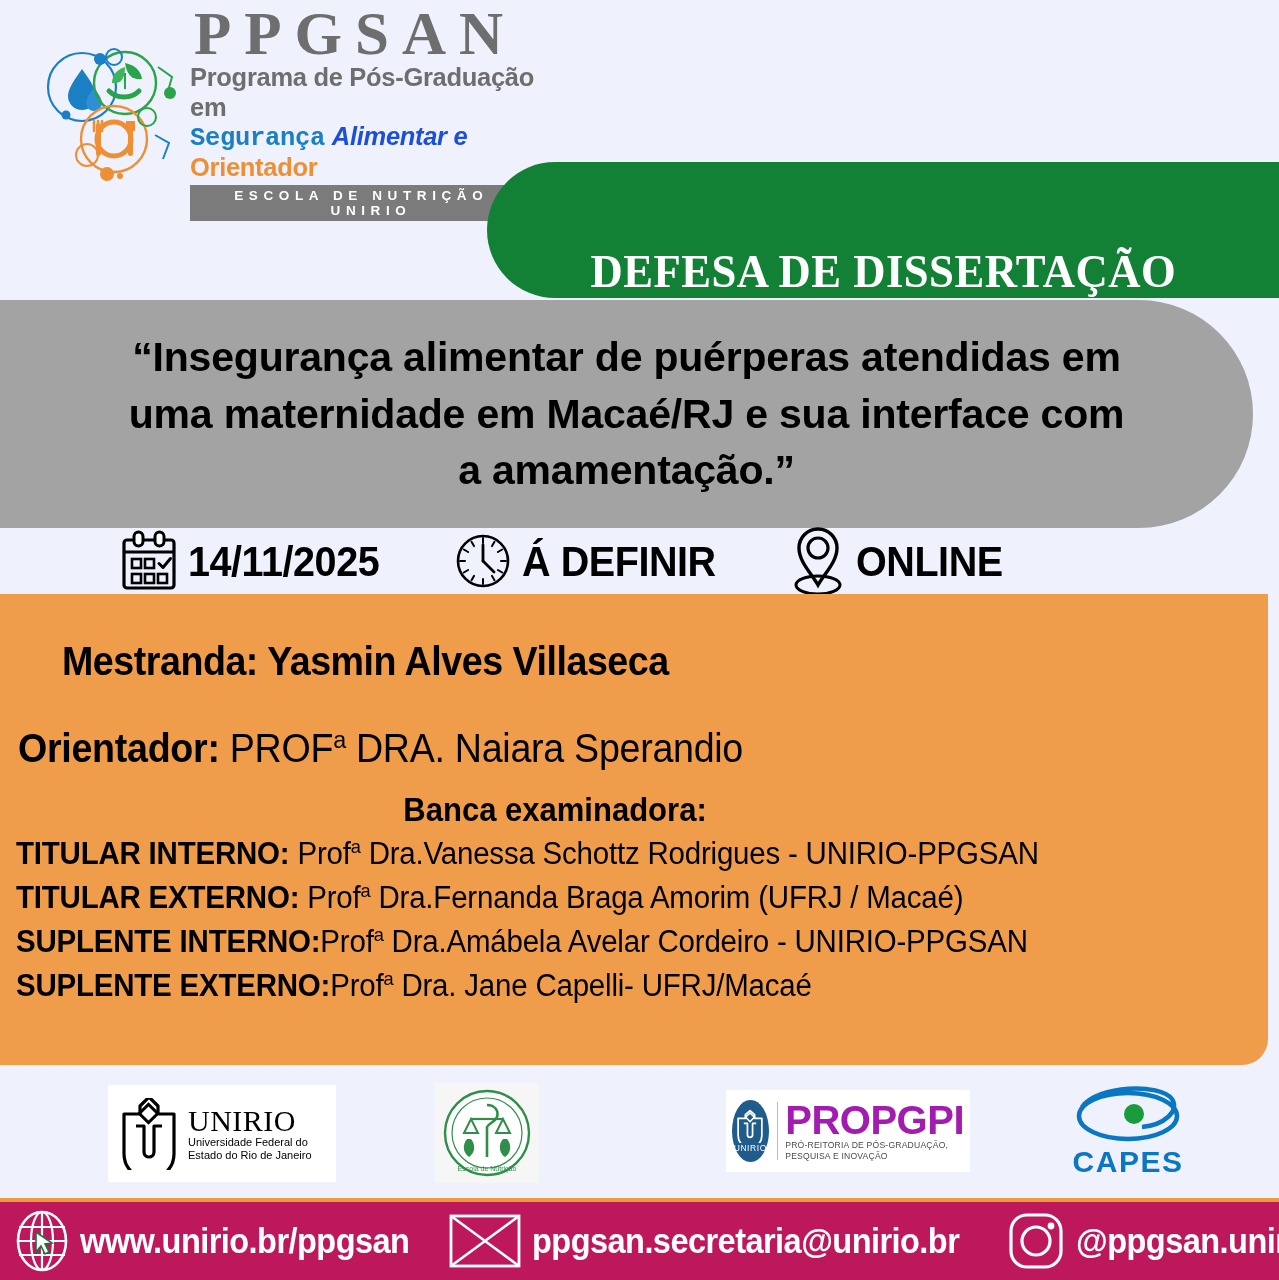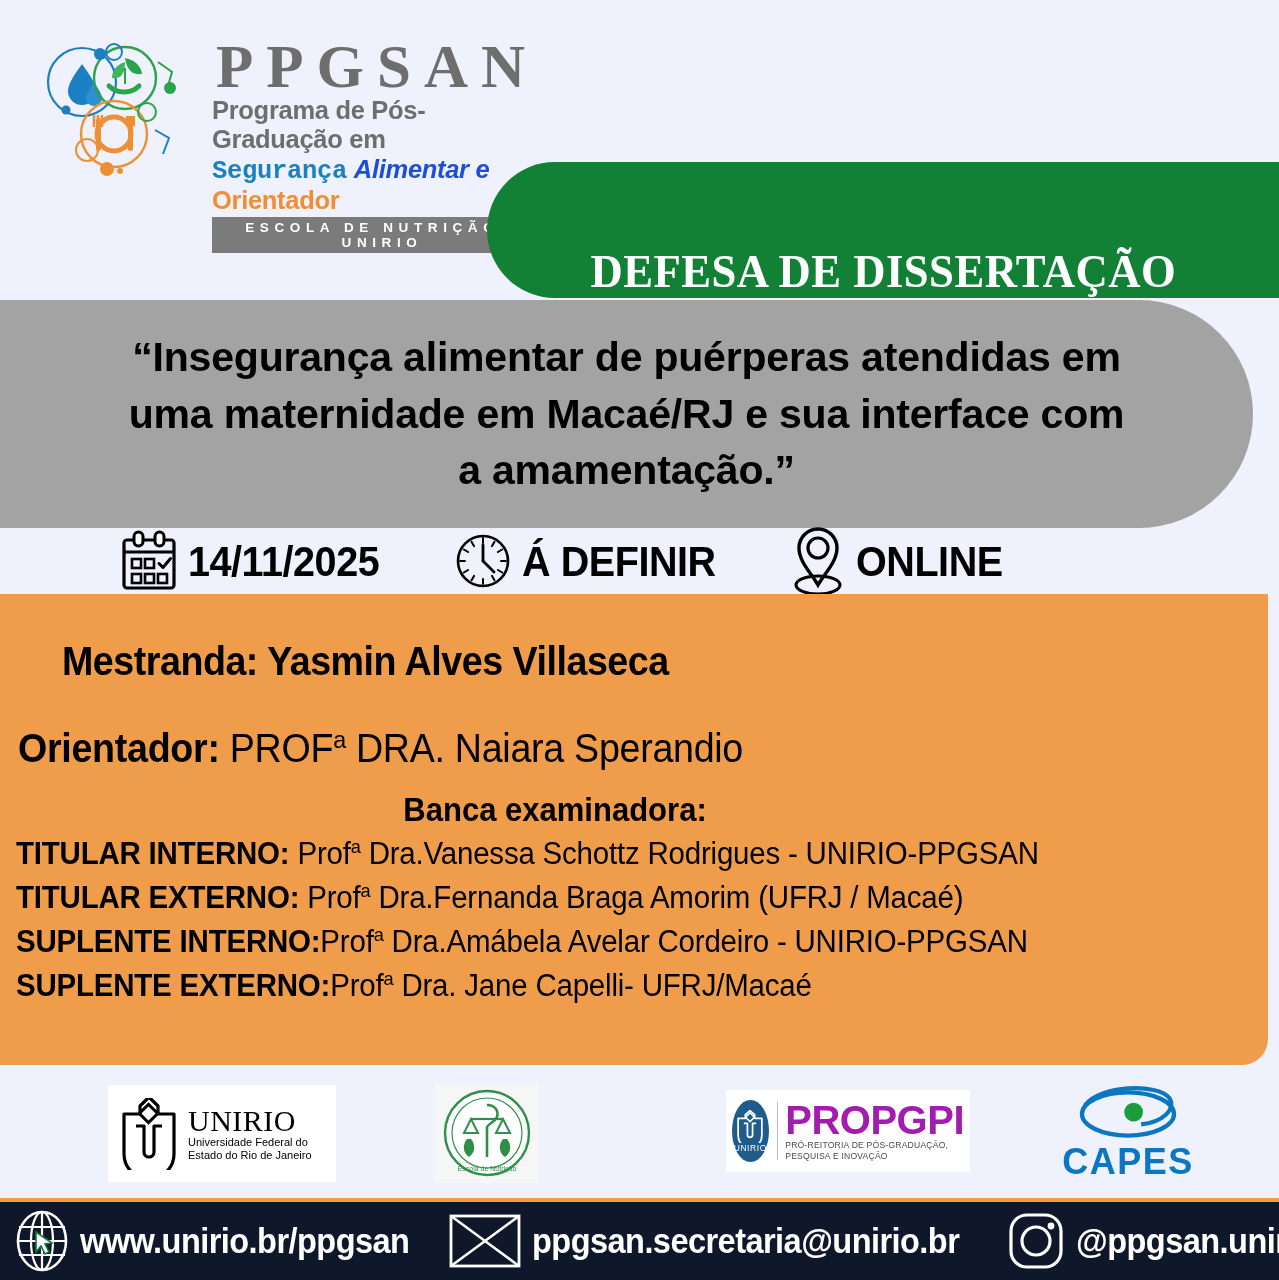--- a/index.html
+++ b/index.html
@@ -10,21 +10,21 @@
     overflow: hidden;
   }
   #poster {
     position: relative;
     width: 1279px; height: 1280px;
     background: #eff1fc;
   }
 
   
   .logo-block { position: absolute; left: 30px; top: 38px; width: 520px; height: 150px;
-                display: flex; gap: 22px; }
+                display: flex; align-items: center; gap: 0; }
   .logo-mark { width: 160px; height: 140px; flex: 0 0 160px; }
   .logo-text { display: flex; flex-direction: column; align-items: flex-start; }
   .ppgsan-word {
     font-family: "Liberation Serif", serif;
     font-weight: bold; font-size: 61px; letter-spacing: 13px;
     color: #6e6e6e; line-height: 0.95; margin-left: 4px;
   }
   .ppg-line1 { font-size: 25.5px; font-weight: bold; color: #6e6e6e; letter-spacing: -0.3px; line-height: 1.15; }
   .ppg-line2 { font-size: 25.5px; font-weight: bold; letter-spacing: -0.3px; line-height: 1.15; color: #6e6e6e; }
   .ppg-line2 .b { color: #1b7fc4; font-family: Liberation Mono, monospace; } .ppg-line2 .g { color: #1d4ed8; font-style: italic; } .ppg-line2 .o { color: #ef8f35; }
@@ -105,26 +105,26 @@
              background: #fff; display: flex; align-items: center; gap: 8px; padding: 4px 6px; }
   .propgpi-seal { width: 62px; height: 62px; border-radius: 50%; background: #1f5c8b;
                   display: flex; flex-direction: column; align-items: center; justify-content: center; }
   .propgpi-seal span { color: #fff; font-size: 8.5px; letter-spacing: 0.6px; }
   .propgpi-div { width: 1px; height: 58px; background: #bcbcbc; }
   .propgpi-txt { display: flex; flex-direction: column; }
   .propgpi-name { font-size: 40px; font-weight: bold; color: #a21caf; letter-spacing: -0.5px; line-height: 1; }
   .propgpi-sub { font-size: 8.6px; color: #4a4a4a; line-height: 1.25; letter-spacing: 0.2px; }
   .capes { position: absolute; left: 1063px; top: 1083px; width: 130px; height: 100px;
            display: flex; flex-direction: column; align-items: center; }
-  .capes-name { font-size: 36px; font-weight: bold; color: #0a77c2; letter-spacing: 1.5px; margin-top: -4px; }
+  .capes-name { font-size: 30px; font-weight: bold; color: #0a77c2; letter-spacing: 1.5px; margin-top: -4px; }
 
   
   .footer-bar {
     position: absolute; left: 0; bottom: 0; width: 1279px; height: 82px;
-    background: #0f172a; display: flex; align-items: center; padding-left: 14px;
+    background: #be185d; display: flex; align-items: center; padding-left: 14px;
     border-top: 4px solid #ef9a3e;
   }
   .footer-item { display: flex; align-items: center; gap: 10px; }
   .footer-item + .footer-item { margin-left: 14px; }
   .footer-text { color: #ffffff; font-weight: bold; font-size: 35px; letter-spacing: -0.6px;
                  transform: scaleX(0.93); transform-origin: left center; }
 </style>
 </head>
 <body>
 

